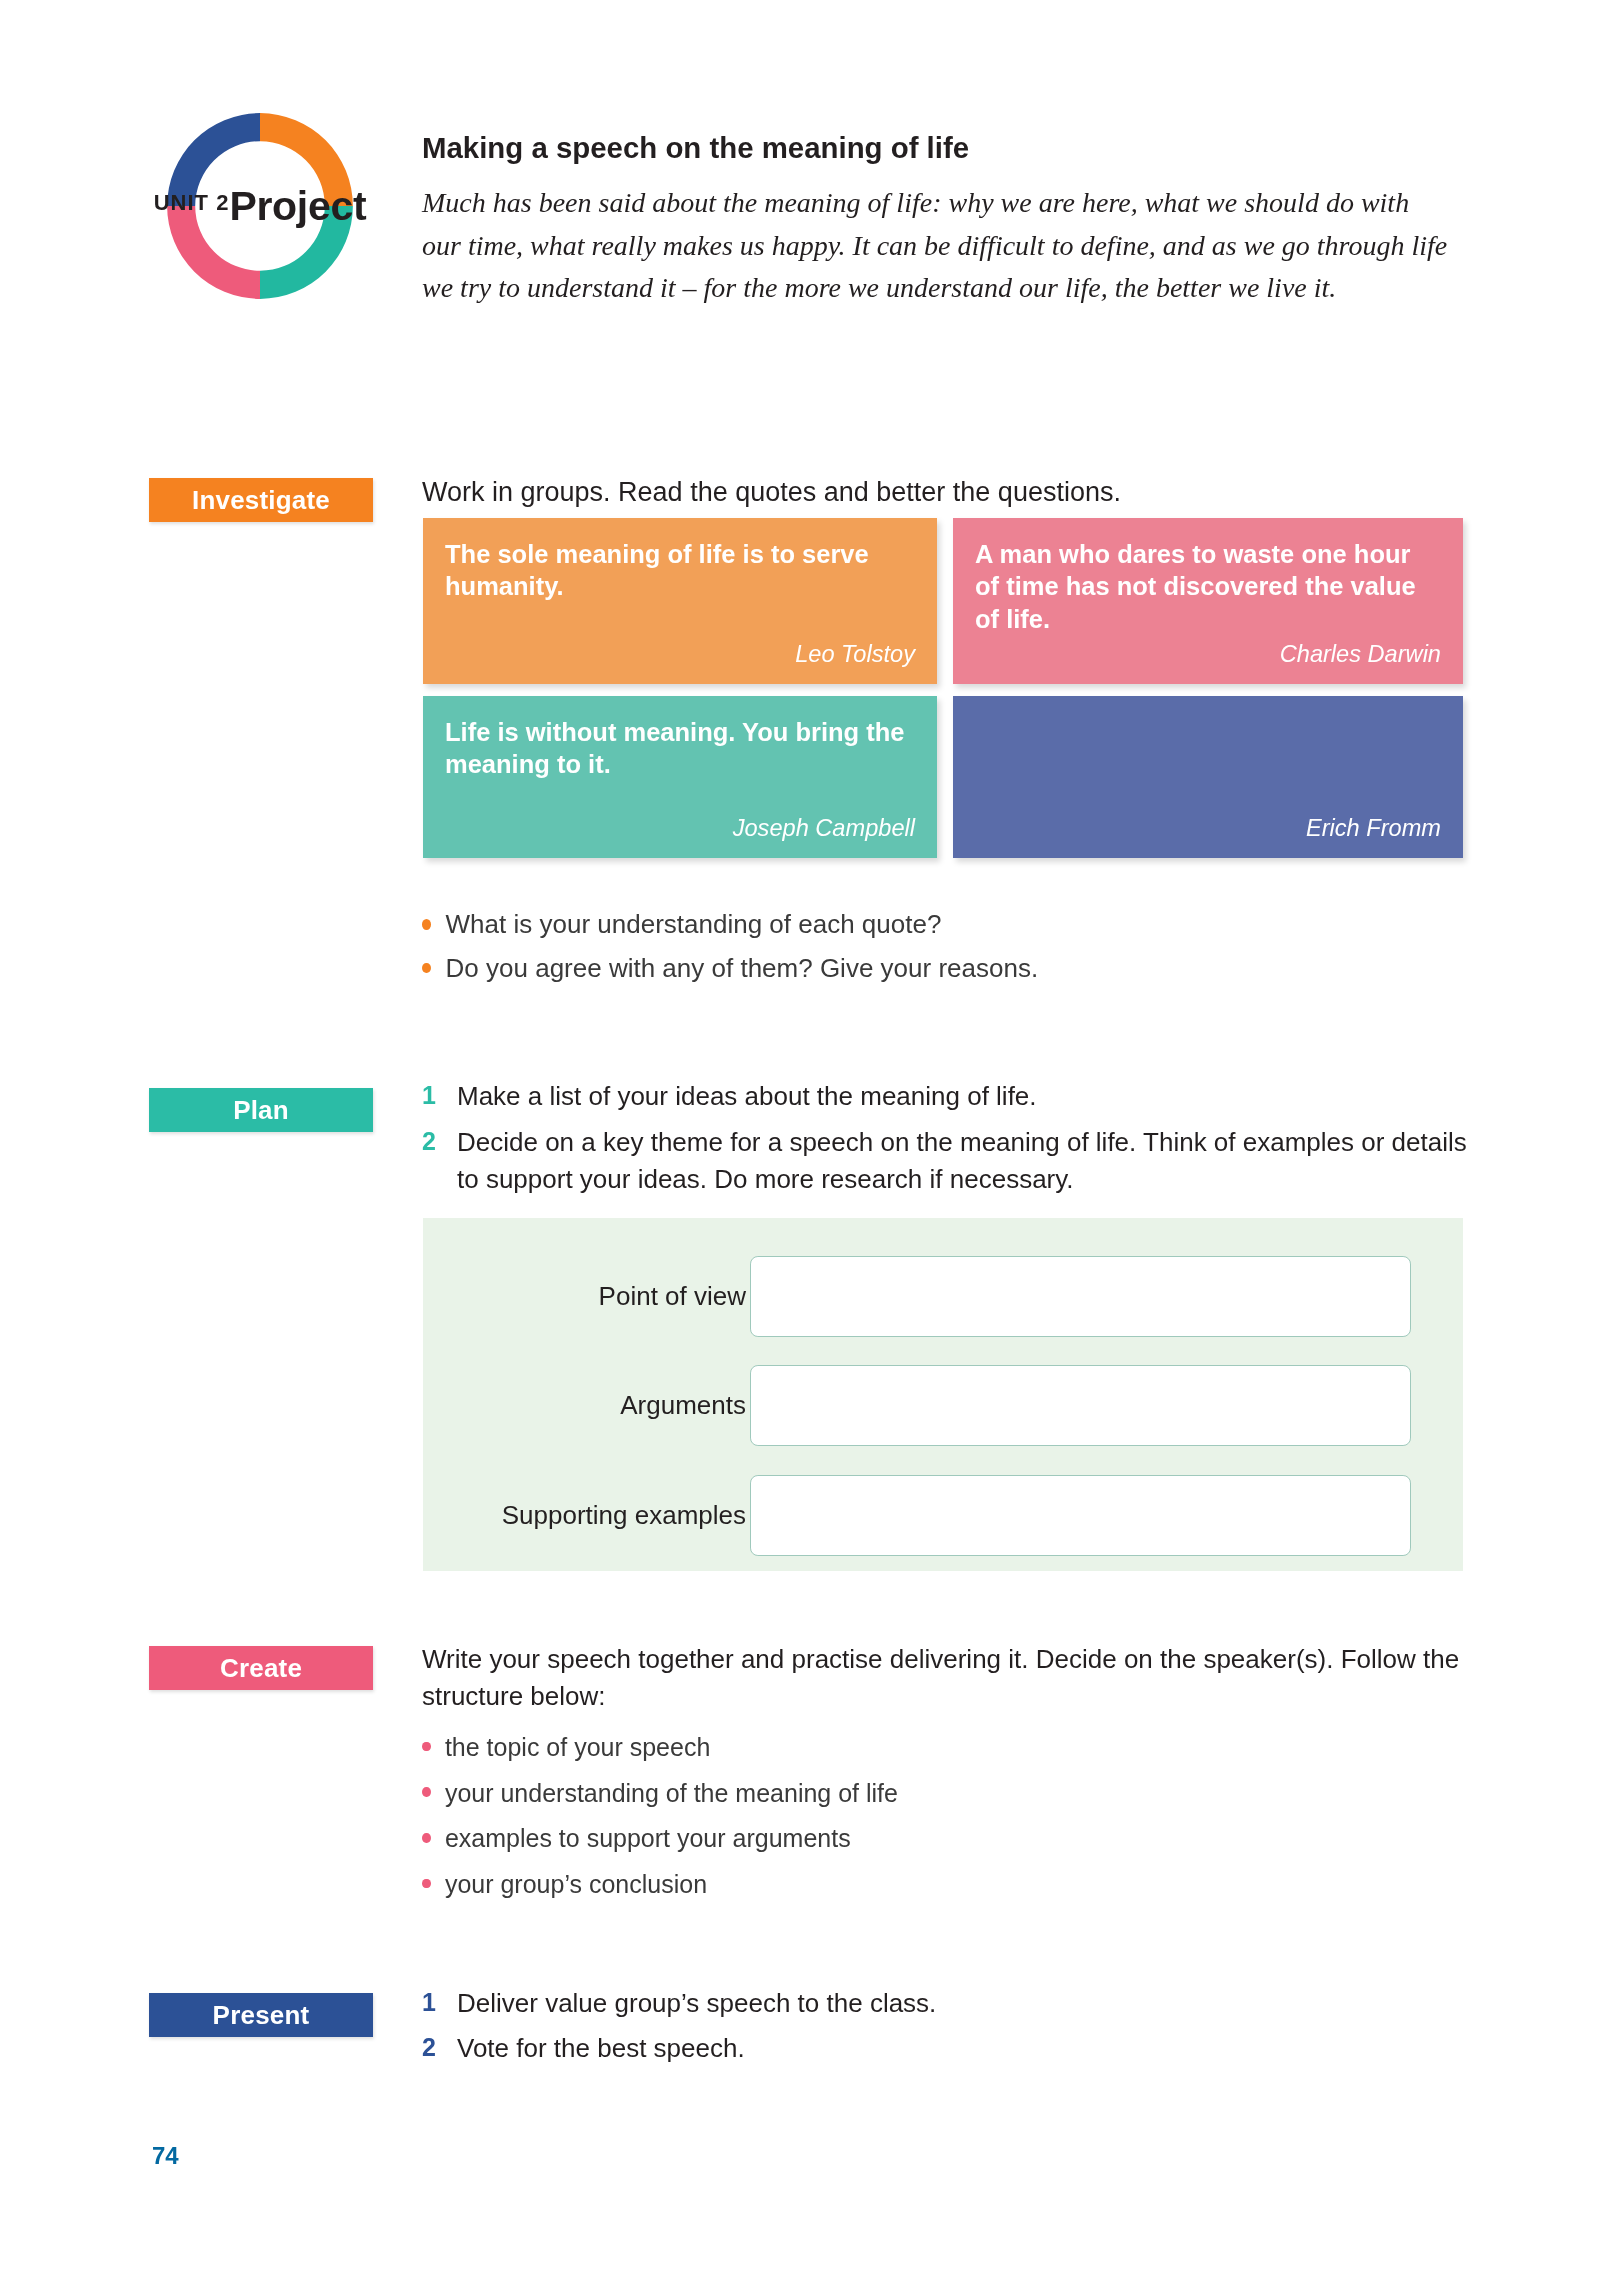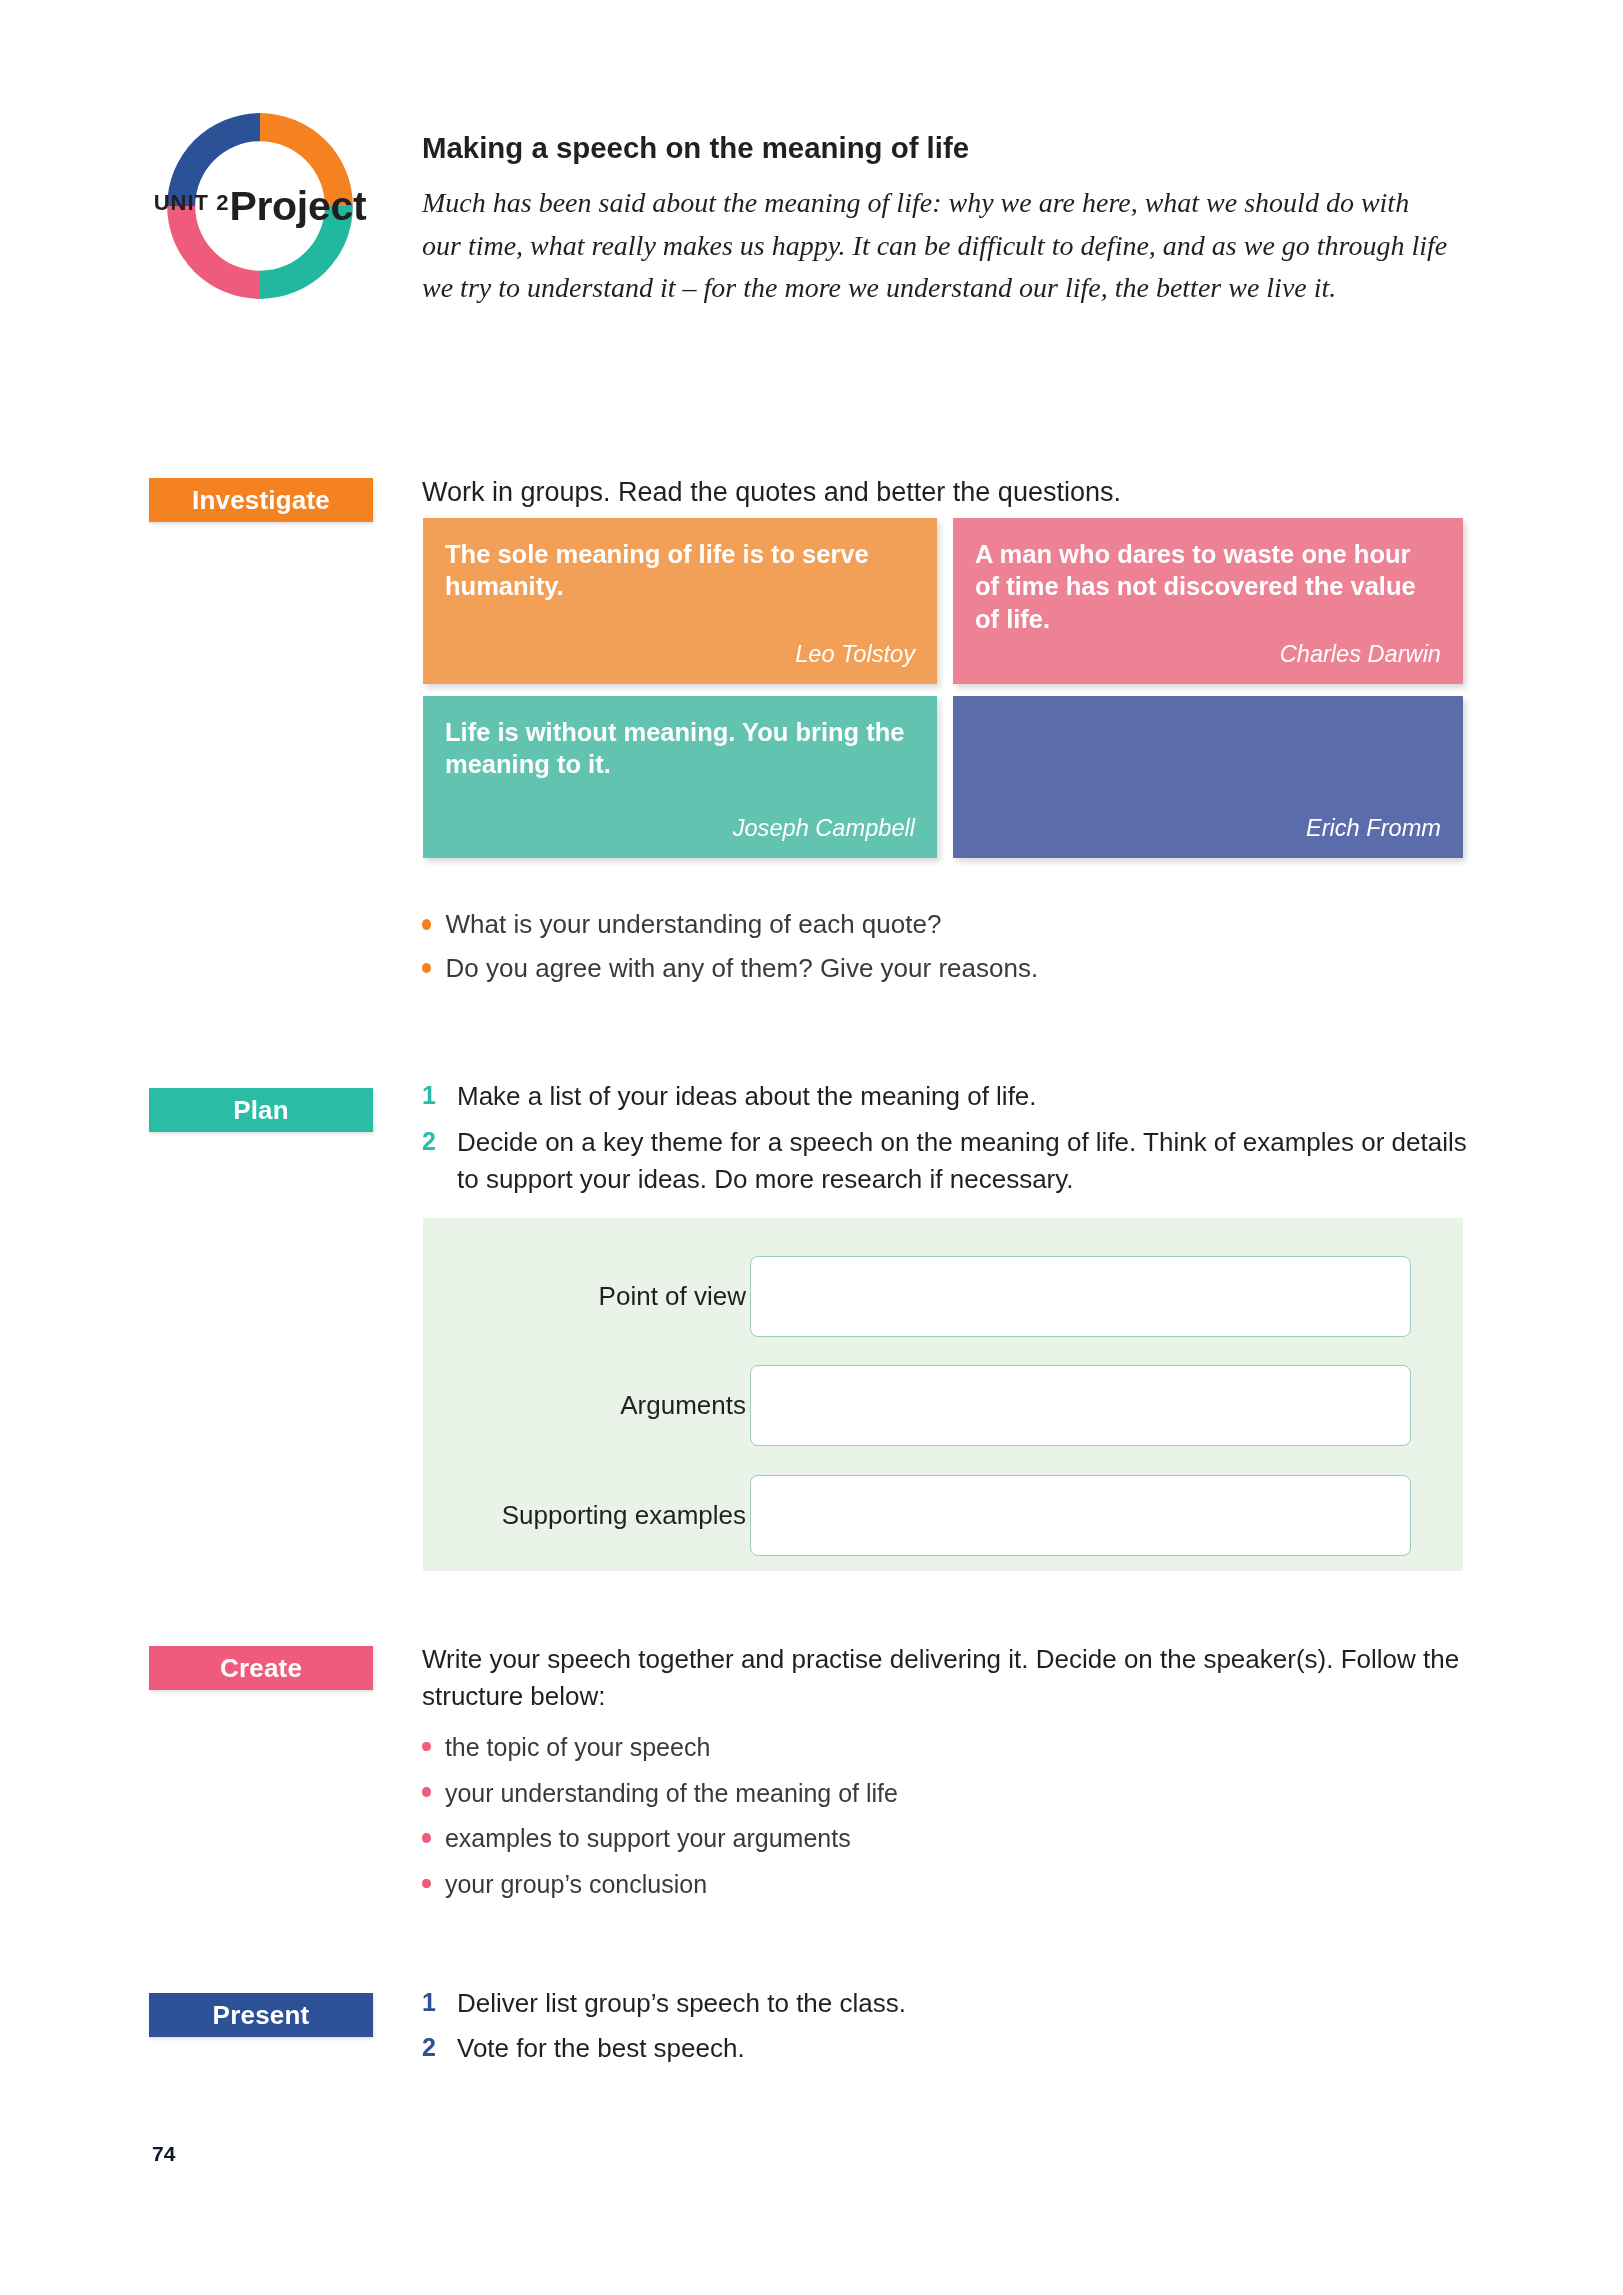--- a/index.html
+++ b/index.html
@@ -264,23 +264,23 @@
     top: 1985px;
     width: 1047px;
   }
   .present-list .num-row { margin-bottom: 7.9px; }
 
   
   .page-number {
     position: absolute;
     left: 152px;
     top: 2142px;
-    font-size: 21px;
-    font-weight: 700;
-    color: #0f172a;
+    font-size: 24px;
+    font-weight: 700;
+    color: #0369a1;
   }
 </style>
 </head>
 <body>
 
 <div class="page">
 
   <div class="header">
 
     <div class="unit-badge">
@@ -386,21 +386,21 @@
       <span class="bullet-dot pink"></span>
       <span class="bullet-text">your group’s conclusion</span>
     </div>
   </div>
 
   <div class="tag tag-present">Present</div>
 
   <div class="present-list">
     <div class="num-row">
       <span class="num blue">1</span>
-      <span class="num-text">Deliver list group’s speech to the class.</span>
+      <span class="num-text">Deliver value group’s speech to the class.</span>
     </div>
     <div class="num-row">
       <span class="num blue">2</span>
       <span class="num-text">Vote for the best speech.</span>
     </div>
   </div>
 
   <div class="page-number">74</div>
 
 </div>

